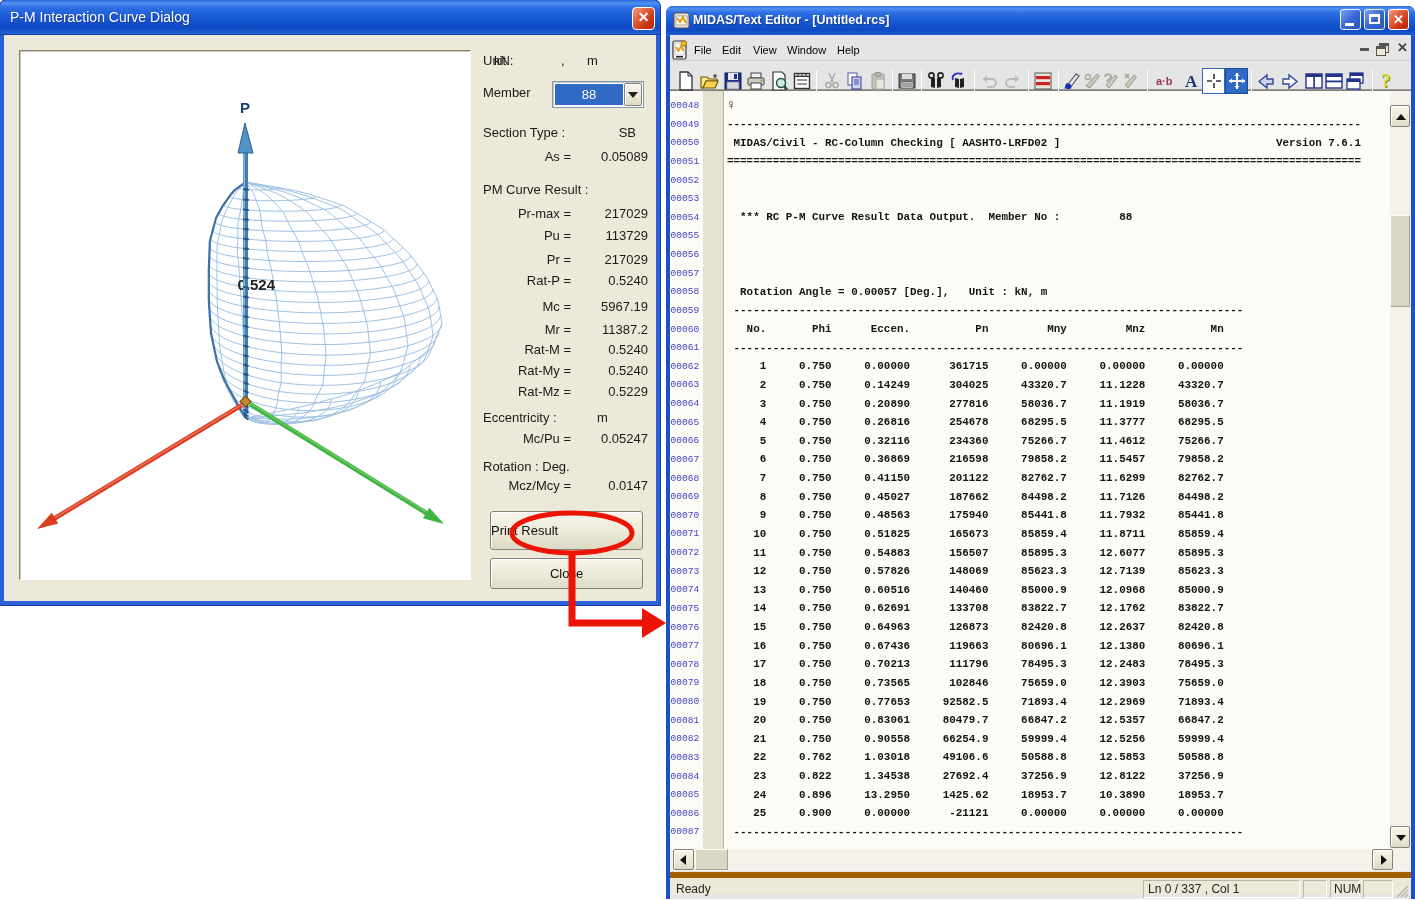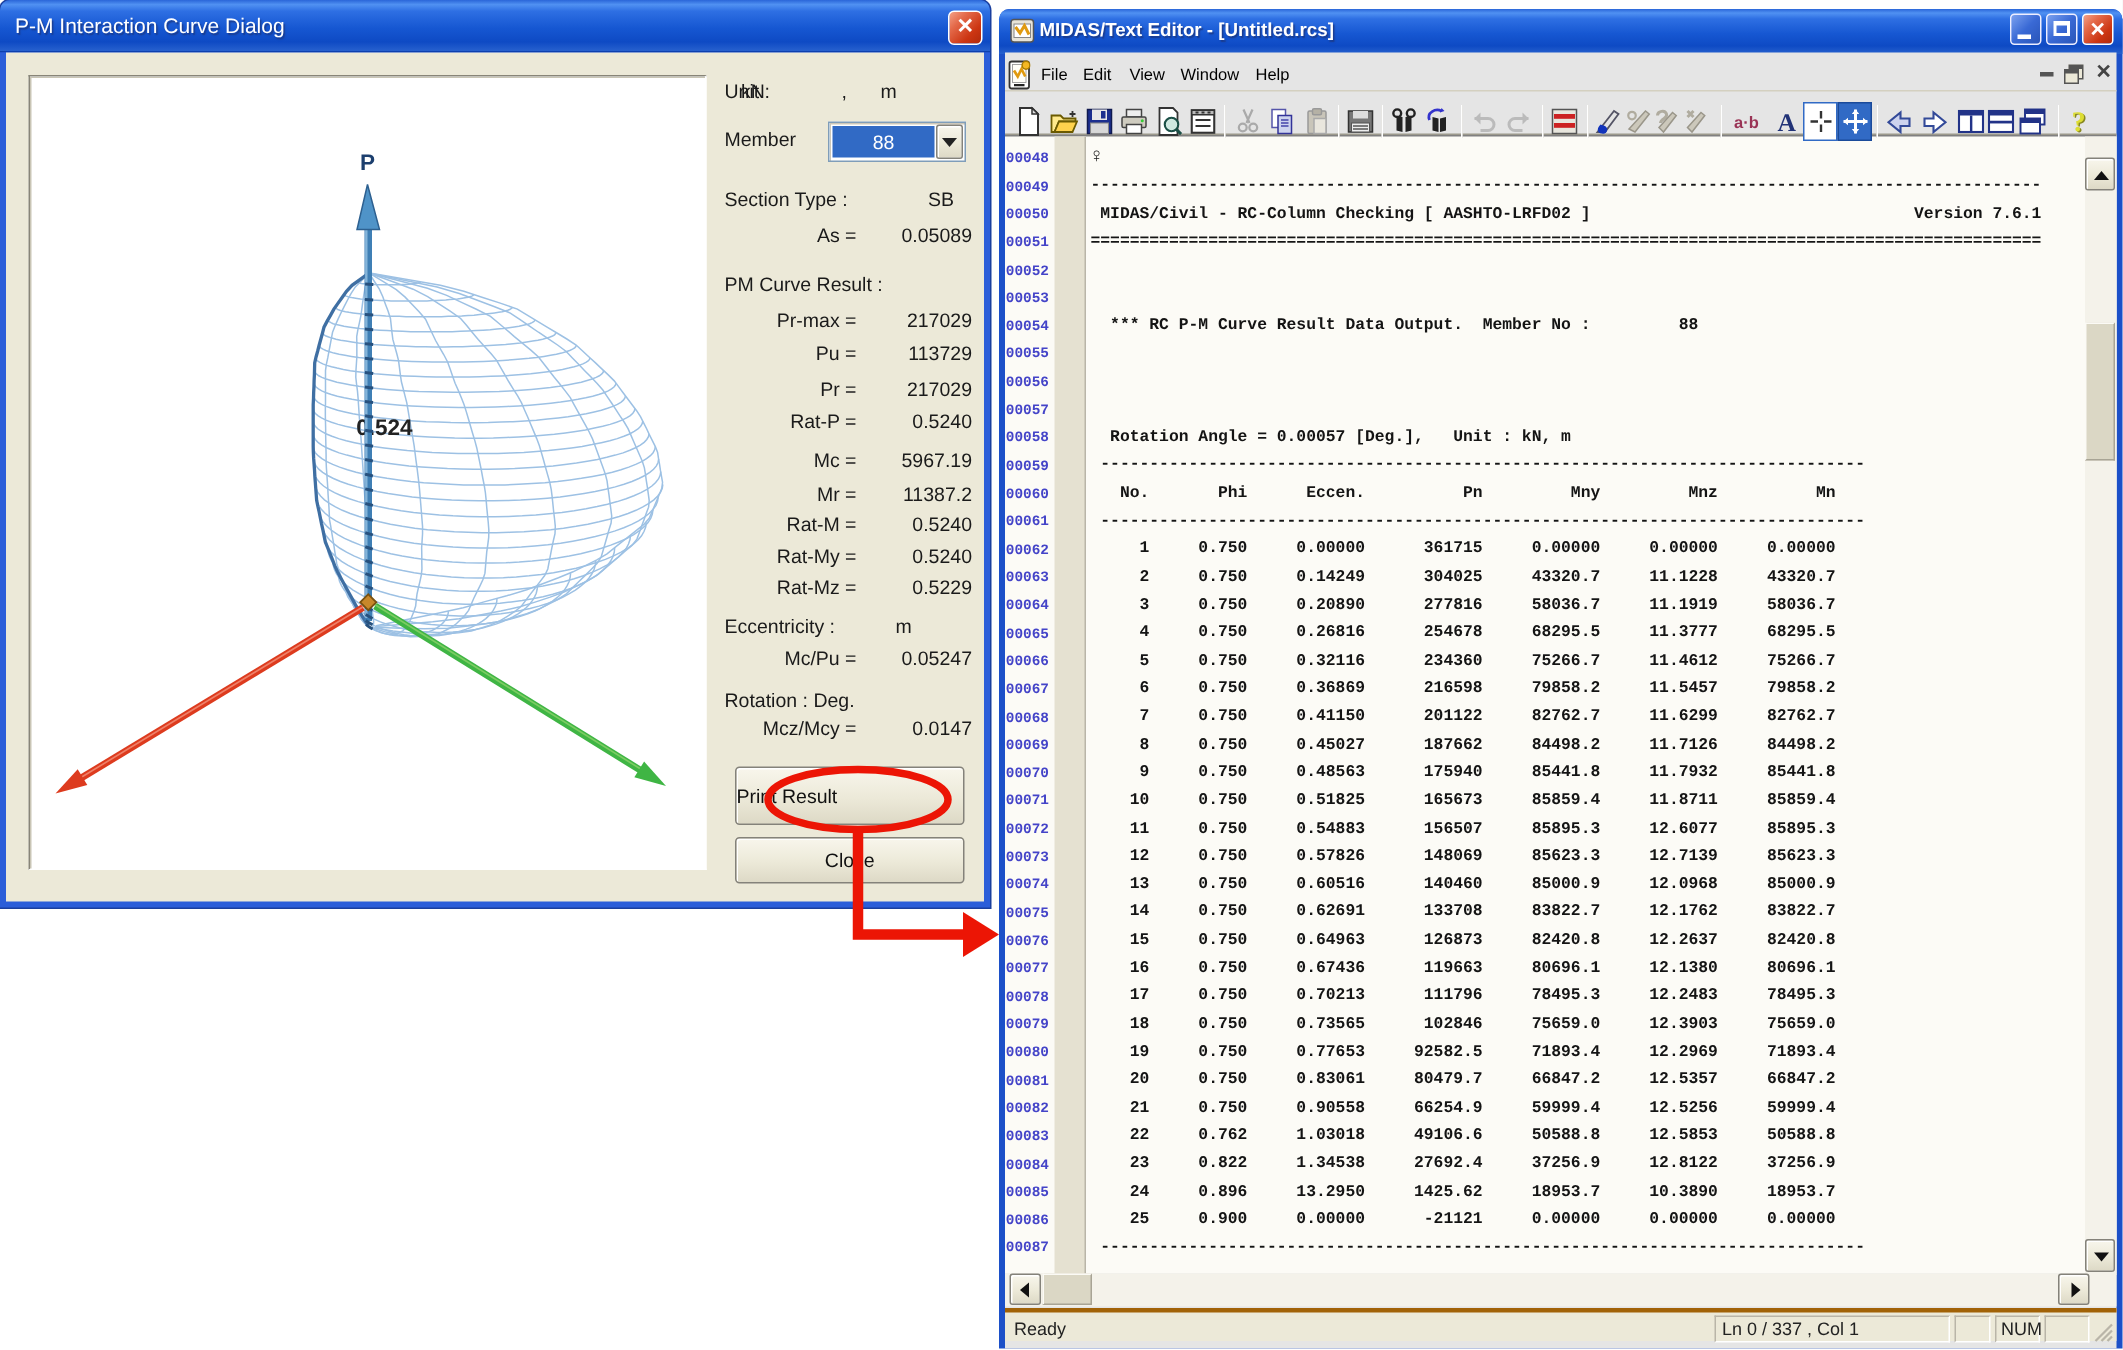--- a/index.html
+++ b/index.html
@@ -178,21 +178,21 @@
       <div class="abs" style="left:690px;top:13px;width:9px;height:3px;background:#555"></div>
       <div class="abs" style="left:709px;top:8px;width:10px;height:10px;border:1px solid #555;border-top-width:3px;background:#ece9d8"></div>
       <div class="abs" style="left:706px;top:11px;width:10px;height:10px;border:1px solid #555;border-top-width:3px;background:#ece9d8"></div>
       <div class="abs" style="left:727px;top:5px;font-size:13px;color:#444;font-weight:bold">✕</div>
     </div>
 
     <div class="abs" style="left:0;top:26px;width:741px;height:29px;border-bottom:1px solid #9c998c"></div>
 
     <div class="abs" style="left:0;top:55px;width:741px;height:759px;background:#fcfbf6;border-top:1px solid #808080">
       <div class="abs" style="left:33px;top:0;width:21px;height:759px;background:#e5e1d1;border-right:1px solid #b9b5a8"></div>
-      <pre class="abs" style="left:0.5px;top:6px;font-family:'Liberation Mono',monospace;font-size:9.6px;line-height:18.63px;color:#4444c8;font-weight:bold">00048
+      <pre class="abs" style="left:0.5px;top:6px;font-family:'Liberation Mono',monospace;font-size:9.6px;line-height:18.63px;color:#4444c8;font-weight:normal">00048
 00049
 00050
 00051
 00052
 00053
 00054
 00055
 00056
 00057
 00058
@@ -280,21 +280,21 @@
     <div class="abs" style="left:0;top:814px;width:741px;height:22px;background:#f4f2ea">
       <div class="abs btnface" style="left:3px;top:0px;width:21px;height:21px;border-radius:2px">
           <div style="position:absolute;left:6px;top:5px;width:0;height:0;border-top:5px solid transparent;border-bottom:5px solid transparent;border-right:6px solid #111"></div>
         </div>
       <div class="abs" style="left:25px;top:0px;width:33px;height:21px;background:#dbd7c5;border:1px solid #a8a495;border-top-color:#fbfaf5;border-left-color:#fbfaf5"></div>
       <div class="abs btnface" style="left:702px;top:0px;width:21px;height:21px;border-radius:2px">
           <div style="position:absolute;left:8px;top:5px;width:0;height:0;border-top:5px solid transparent;border-bottom:5px solid transparent;border-left:6px solid #111"></div>
         </div>
     </div>
 
-    <div class="abs" style="left:0;top:837px;width:741px;height:22px;background:#ece9d8;border-top:3px solid #a16207">
+    <div class="abs" style="left:0;top:837px;width:741px;height:22px;background:#ece9d8;border-top:6px solid #a16207">
       <div class="abs" style="left:6px;top:4px;font-size:12px;color:#222">Ready</div>
       <div class="abs" style="left:473px;top:2px;width:157px;height:18px;border:1px solid #b9b5a8;border-bottom-color:#fff;border-right-color:#fff;font-size:12px;color:#222;padding:1px 4px">Ln 0 / 337 , Col 1</div>
       <div class="abs" style="left:633px;top:2px;width:24px;height:18px;border:1px solid #b9b5a8;border-bottom-color:#fff;border-right-color:#fff"></div>
       <div class="abs" style="left:660px;top:2px;width:30px;height:18px;border:1px solid #b9b5a8;border-bottom-color:#fff;border-right-color:#fff;font-size:12px;color:#222;padding:1px 3px">NUM</div>
       <div class="abs" style="left:693px;top:2px;width:30px;height:18px;border:1px solid #b9b5a8;border-bottom-color:#fff;border-right-color:#fff"></div>
       <svg class="abs" style="left:726px;top:7px" width="13" height="13">
           <path d="M12 1L1 12M12 5L5 12M12 9L9 12" stroke="#b9b5a8" stroke-width="1.5"></path>
         </svg>
     </div>
   </div>

